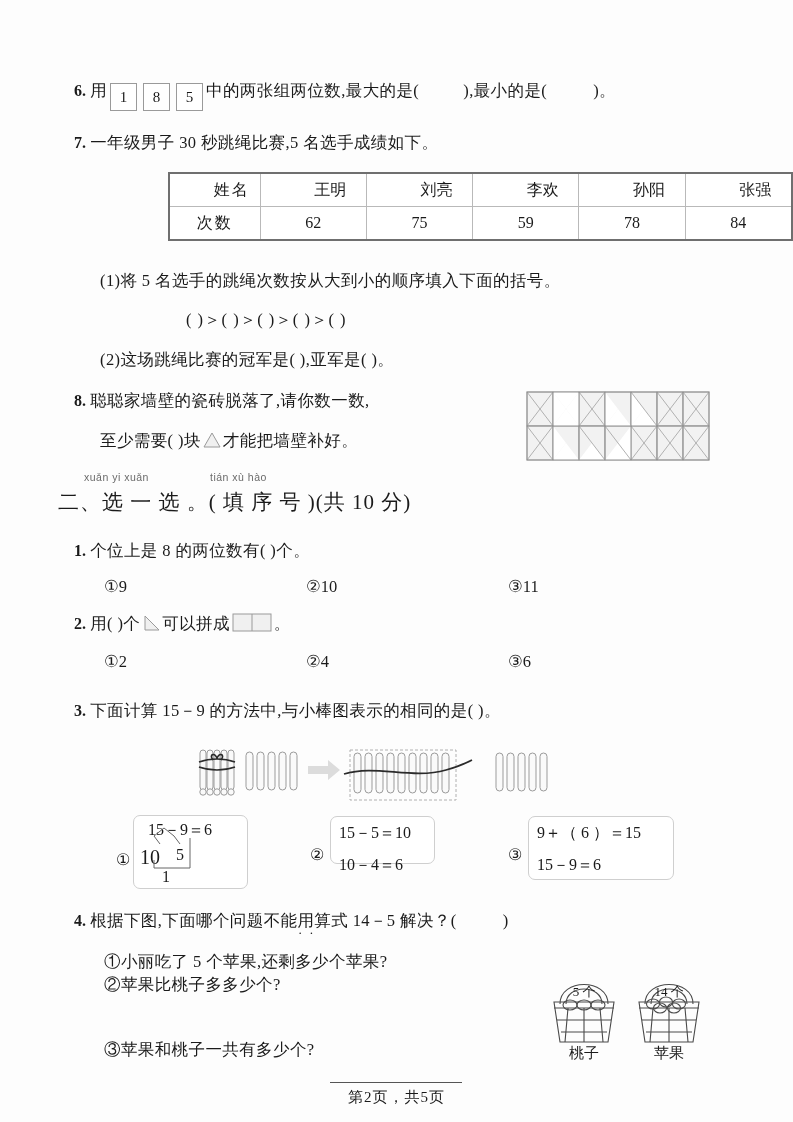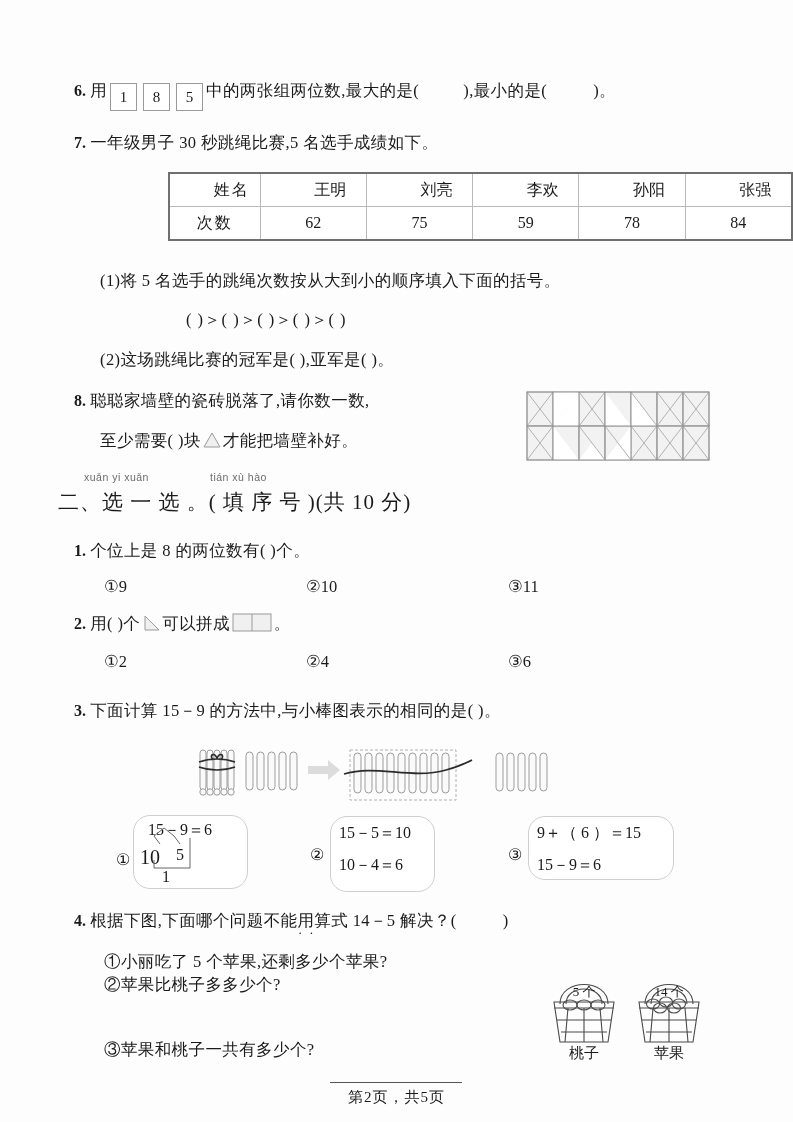--- a/index.html
+++ b/index.html
@@ -66,21 +66,21 @@
 
   
   .tri-icon { display:inline-block; width:20px; height:20px; vertical-align:-4px; margin:0 1px; }
   .rect-icon { display:inline-block; width:40px; height:19px; vertical-align:-3px; margin:0 2px; }
 
   
   .sticks { position:absolute; left:196px; top:748px; }
   .ansbox {
     position:absolute;
     border:1px solid #cfcfcf;
-    border-radius:17px;
+    border-radius:7px;
     background:#fff;
     font-size:16px;
     font-family:"Liberation Serif", serif;
   }
   .circled { position:absolute; font-size:16px; }
 
   
   .baskets { position:absolute; left:546px; top:958px; }
   .emph-dots { position:absolute; font-size:13px; letter-spacing:7px; color:#222; }
 
@@ -311,21 +311,21 @@
     <div style="position:absolute; left:6px; top:30px; font-size:20px;">10</div>
     <div style="position:absolute; left:42px; top:30px; font-size:16px;">5</div>
     <div style="position:absolute; left:28px; top:52px; font-size:16px;">1</div>
     <svg style="position:absolute; left:0; top:0;" width="113" height="72" viewBox="0 0 113 72">
       <path d="M26,28 L20,20 L30,12 L40,20 L46,28" fill="none" stroke="#666" stroke-width="1"></path>
       <path d="M20,44 L20,52 L56,52 L56,22" fill="none" stroke="#666" stroke-width="1"></path>
     </svg>
   </div>
 
   <div class="circled" style="left:310px; top:845px;">②</div>
-  <div class="ansbox" style="left:330px; top:816px; width:105px; height:76px; padding:6px 0 0 8px; box-sizing:border-box;">
+  <div class="ansbox" style="left:330px; top:816px; width:105px; height:48px; padding:6px 0 0 8px; box-sizing:border-box;">
     <div>15－5＝10</div>
     <div style="margin-top:11px;">10－4＝6</div>
   </div>
 
   <div class="circled" style="left:508px; top:845px;">③</div>
   <div class="ansbox" style="left:528px; top:816px; width:146px; height:64px; padding:6px 0 0 8px; box-sizing:border-box;">
     <div>9＋（ 6 ）＝15</div>
     <div style="margin-top:11px;">15－9＝6</div>
   </div>
 

